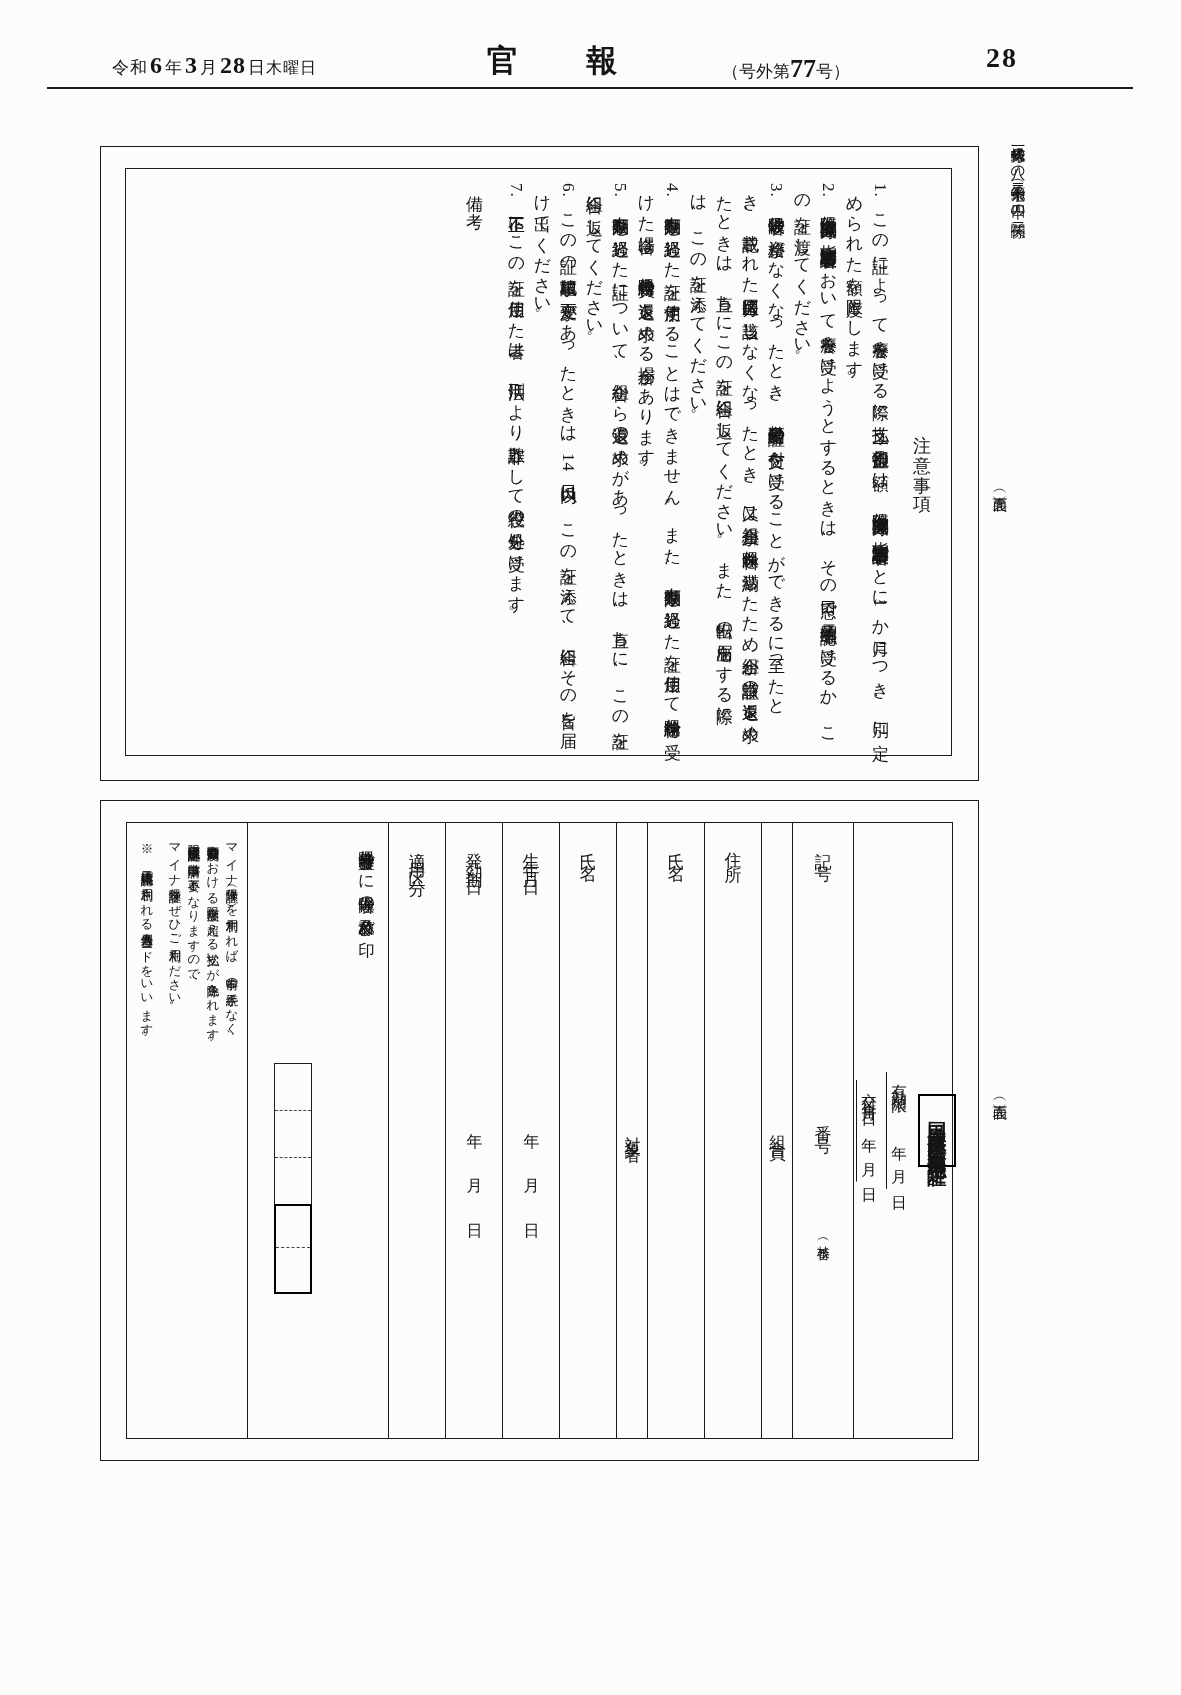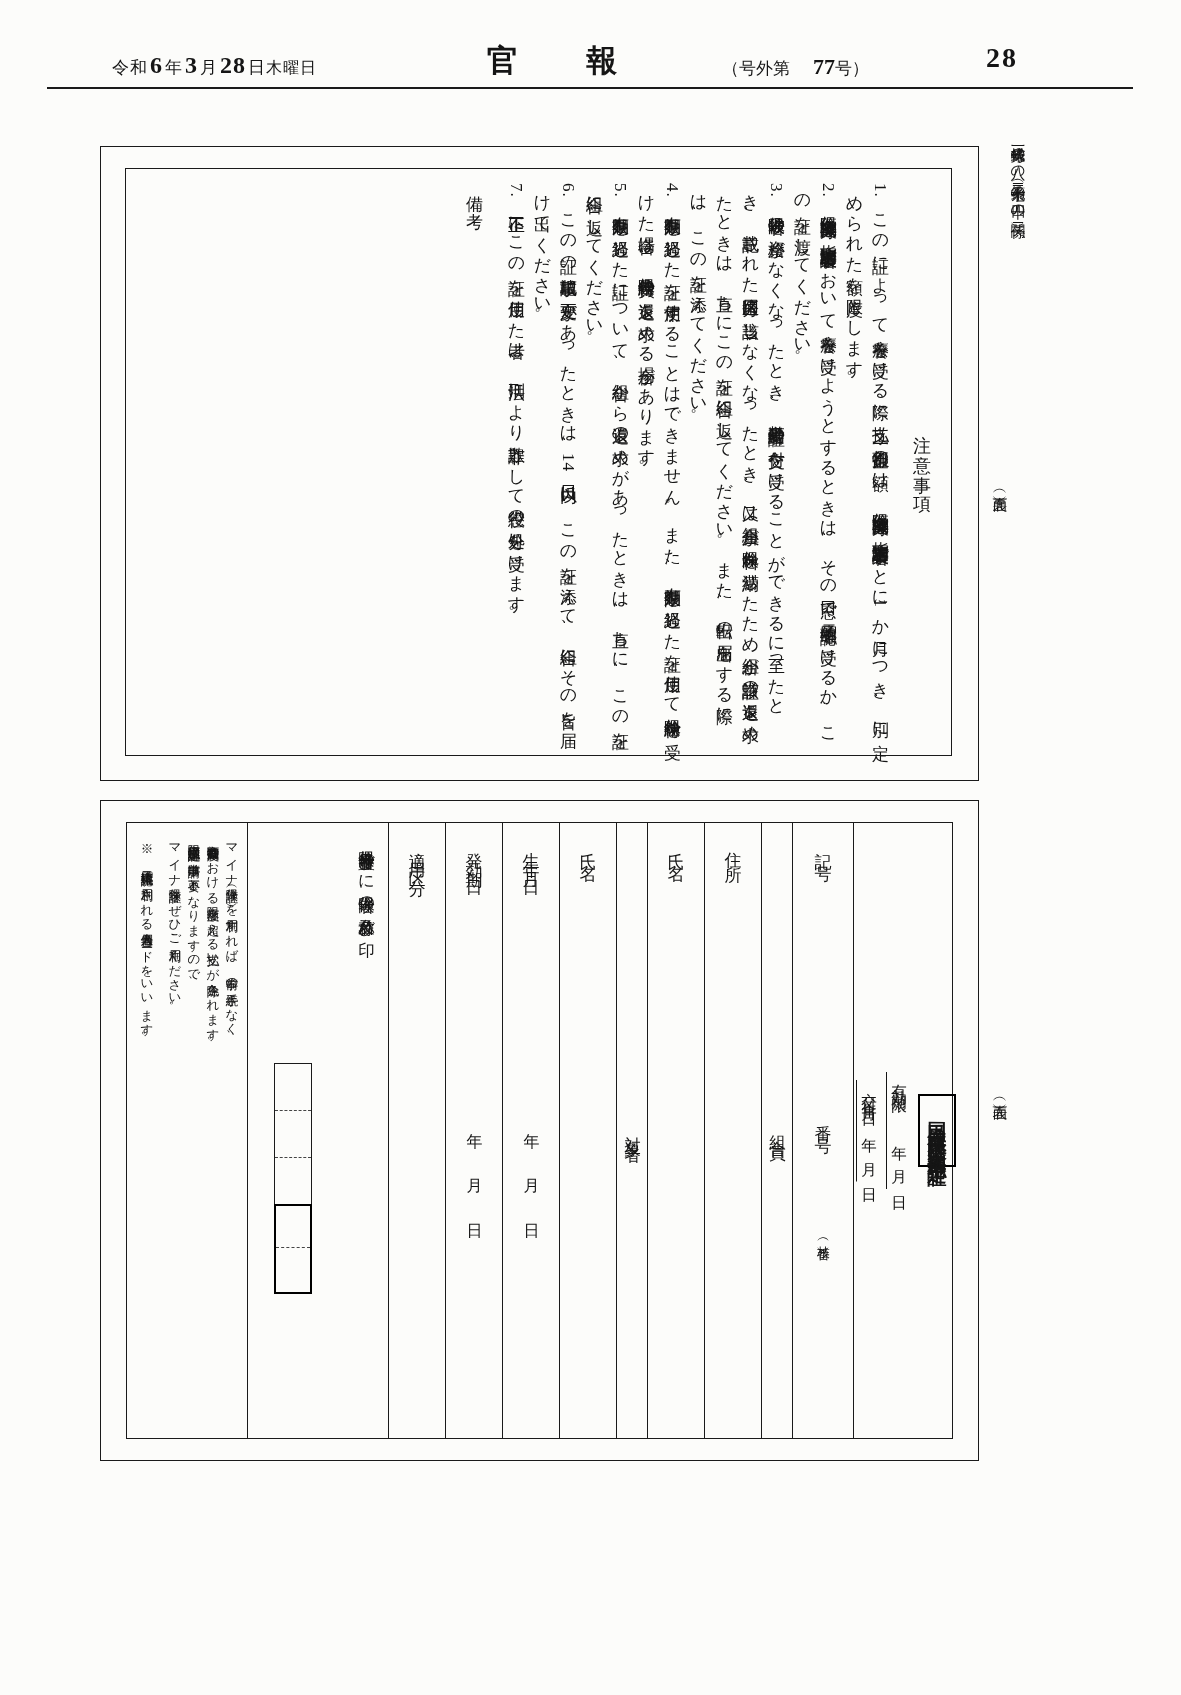--- a/index.html
+++ b/index.html
@@ -10,21 +10,21 @@
   }
   .abs{position:absolute;}
   .v{writing-mode:vertical-rl;text-orientation:mixed;}
 
   
   .hdr-date{left:112px;top:52px;font-size:17px;letter-spacing:1px;white-space:nowrap;}
   .hdr-date b{font-size:24px;font-weight:600;padding:0 2px;}
   .hdr-weekday{font-size:16px;}
   .hdr-title{left:487px;top:40px;font-size:31px;font-weight:600;letter-spacing:2.2em;white-space:nowrap;font-family:Liberation Mono, monospace;}
   .hdr-issue{left:722px;top:54px;font-size:17px;white-space:nowrap;}
-  .hdr-issue b{font-size:22px;font-weight:600;margin-left:23px;}
+  .hdr-issue b{font-size:26px;font-weight:600;}
   .hdr-page{left:986px;top:42px;font-size:28px;font-weight:700;letter-spacing:2px;}
   .hdr-rule{left:47px;top:87px;width:1086px;height:0;border-top:2px solid #1a1a1a;}
 
   
   .anno-form{left:1008px;top:136px;font-size:14.5px;letter-spacing:0.5px;}
   .anno-side{font-size:15px;letter-spacing:1px;}
   .anno-back{left:990px;top:484px;}
   .anno-front{left:990px;top:1092px;}
 
   

